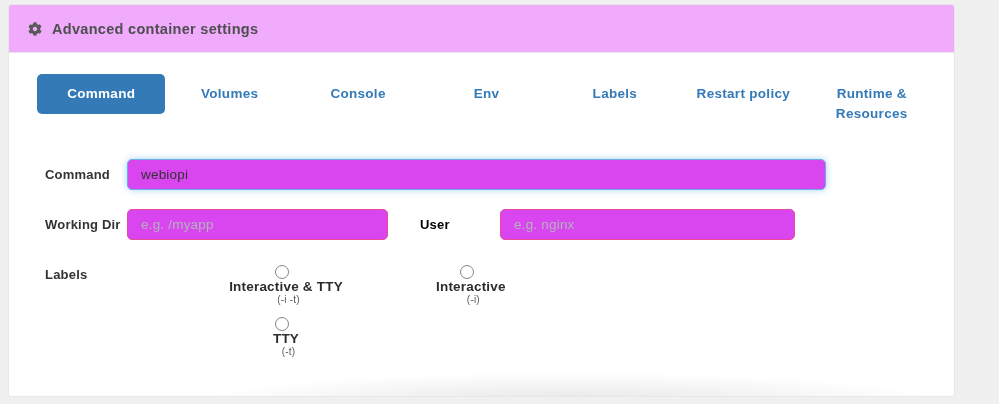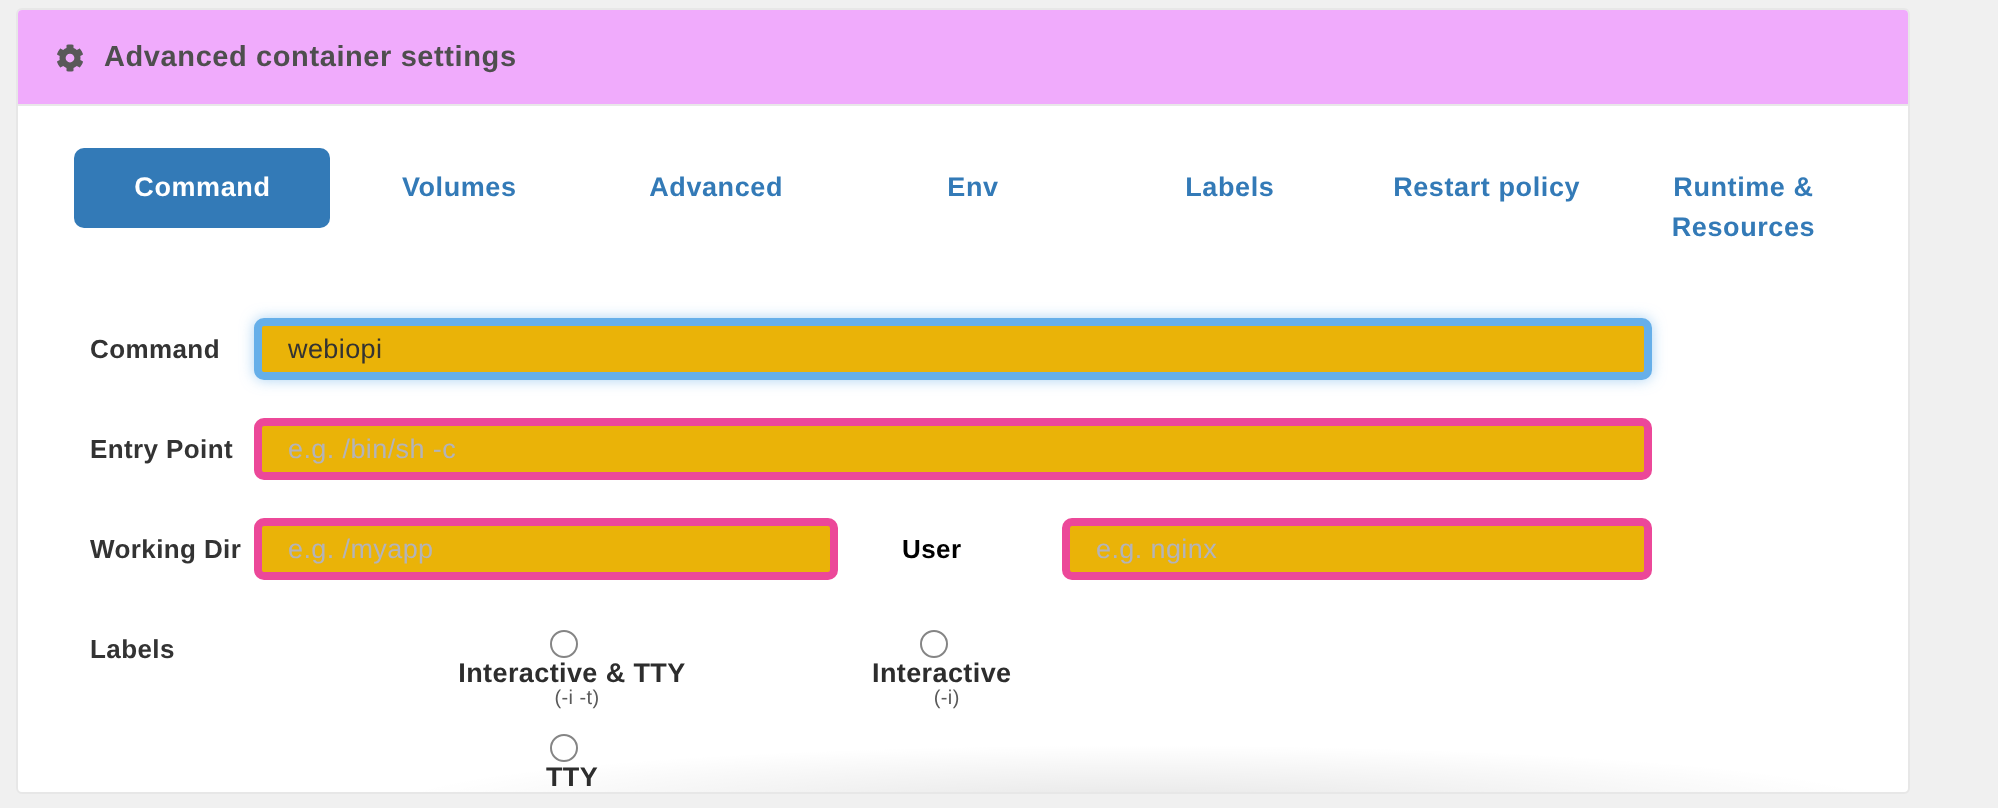--- a/index.html
+++ b/index.html
@@ -63,46 +63,46 @@
     width: 82px;
     font-size: 13px;
     font-weight: bold;
     color: #333333;
     letter-spacing: 0.2px;
     padding-top: 8px;
     line-height: 1.3;
   }
   .txt {
     height: 31px;
-    border: 4px solid #ec4899;
+    border: 1px solid #ec4899;
     border-radius: 5px;
     padding: 5px 13px;
     font-family: "Liberation Sans", "DejaVu Sans", sans-serif;
     font-size: 13.5px;
     color: #333333;
     letter-spacing: 0.2px;
     outline: none;
-    background: #eab308;
+    background: #d946ef;
   }
   .txt::placeholder { color: #b3b3ba; opacity: 1; }
   .txt.wide { width: 699px; }
   .txt.focused {
     border-color: #66afe9;
     box-shadow: 0 0 7px rgba(102,175,233,0.55);
   }
   .inline-label {
     font-size: 13px;
     font-weight: bold;
     color: #000000;
     letter-spacing: 0.2px;
     padding-top: 8px;
     margin-left: 32px;
     width: 80px;
   }
-  .txt.working { width: 292px; }
+  .txt.working { width: 261px; }
   .txt.user { width: 295px; }
 
   
   .radio-grid {
     display: grid;
     grid-template-columns: 300px auto;
     row-gap: 12px;
     padding-left: 9px;
     padding-top: 6px;
   }
@@ -148,36 +148,32 @@
         </svg>
     </span>
     <span>Advanced container settings</span>
   </div>
 
   <div class="panel-body">
 
     <ul class="tabs">
       <li class="tab active">Command</li>
       <li class="tab">Volumes</li>
-      <li class="tab">Advanced</li>
+      <li class="tab">Console</li>
       <li class="tab">Env</li>
       <li class="tab">Labels</li>
       <li class="tab">Restart policy</li>
       <li class="tab">Runtime &amp; Resources</li>
     </ul>
 
     <div class="row">
       <label class="flabel">Command</label>
       <input class="txt wide focused" type="text" value="webiopi" style="">
     </div>
 
-    <div class="row">
-      <label class="flabel">Entry Point</label>
-      <input class="txt wide" type="text" placeholder="e.g. /bin/sh -c" style="">
-    </div>
 
     <div class="row">
       <label class="flabel">Working Dir</label>
       <input class="txt working" type="text" placeholder="e.g. /myapp" style="">
       <label class="inline-label">User</label>
       <input class="txt user" type="text" placeholder="e.g. nginx" style="">
     </div>
 
     <div class="row">
       <label class="flabel">Labels</label>

